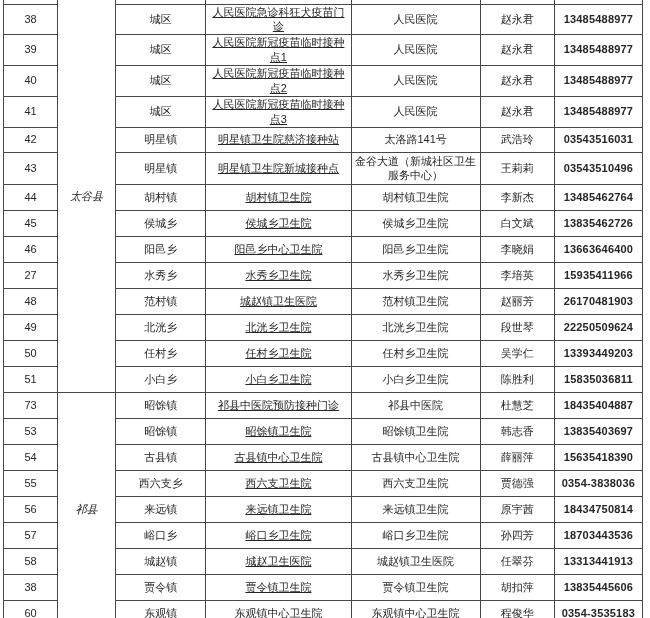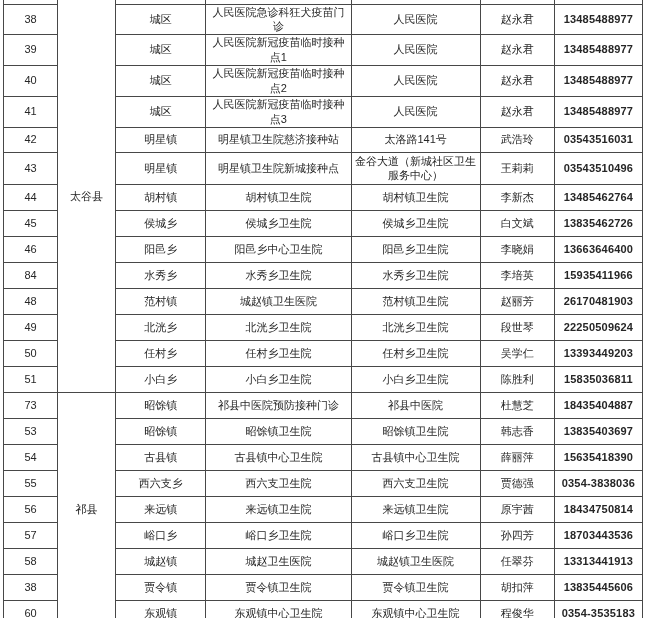--- a/index.html
+++ b/index.html
@@ -17,22 +17,22 @@
     font-size:11px;color:#262626;
     padding:0 2px;overflow:hidden;line-height:1.3;
     word-break:break-all;
   }
   tr.r-single td{height:25px;}
   tr.r-double td{height:30px;}
   tr.r-38 td, tr.r-42 td{height:24px;}
   tr.r-43 td{height:31px;}
   td.c-num{font-size:11.5px;}
   td.c-phone{font-size:11.5px;letter-spacing:.2px;padding:0 1px;font-weight:bold;}
-  td.c-site{padding:0;line-height:1.25;}
-  td.c-county{font-size:11.5px;}
+  td.c-site{padding:0;line-height:1.25;text-decoration:underline;}
+  td.c-county{font-size:11.5px;font-style:italic;}
   tr.partial-top td{height:4px;border-top:none;}
 </style>
 </head>
 <body>
 
 <div class="page">
   <table class="vax">
     <colgroup>
       <col style="width:54px">
       <col style="width:58px">
@@ -118,21 +118,21 @@
         </tr>
         <tr class="r-single r-46">
           <td class="c-num">46</td>
           <td>阳邑乡</td>
           <td class="c-site">阳邑乡中心卫生院</td>
           <td>阳邑乡卫生院</td>
           <td>李晓娟</td>
           <td class="c-phone">13663646400</td>
         </tr>
         <tr class="r-single r-47">
-          <td class="c-num">84</td>
+          <td class="c-num">27</td>
           <td>水秀乡</td>
           <td class="c-site">水秀乡卫生院</td>
           <td>水秀乡卫生院</td>
           <td>李培英</td>
           <td class="c-phone">15935411966</td>
         </tr>
         <tr class="r-single r-48">
           <td class="c-num">48</td>
           <td>范村镇</td>
           <td class="c-site">城赵镇卫生医院</td>

